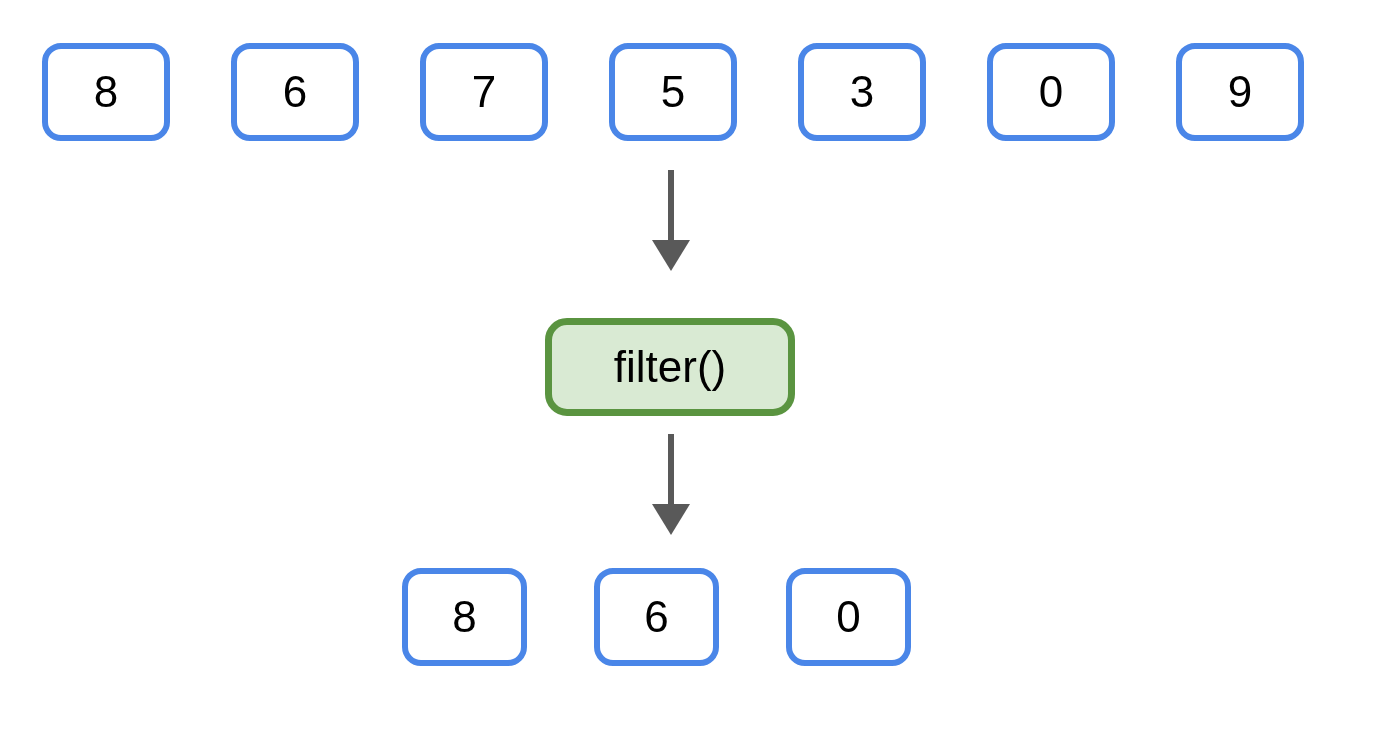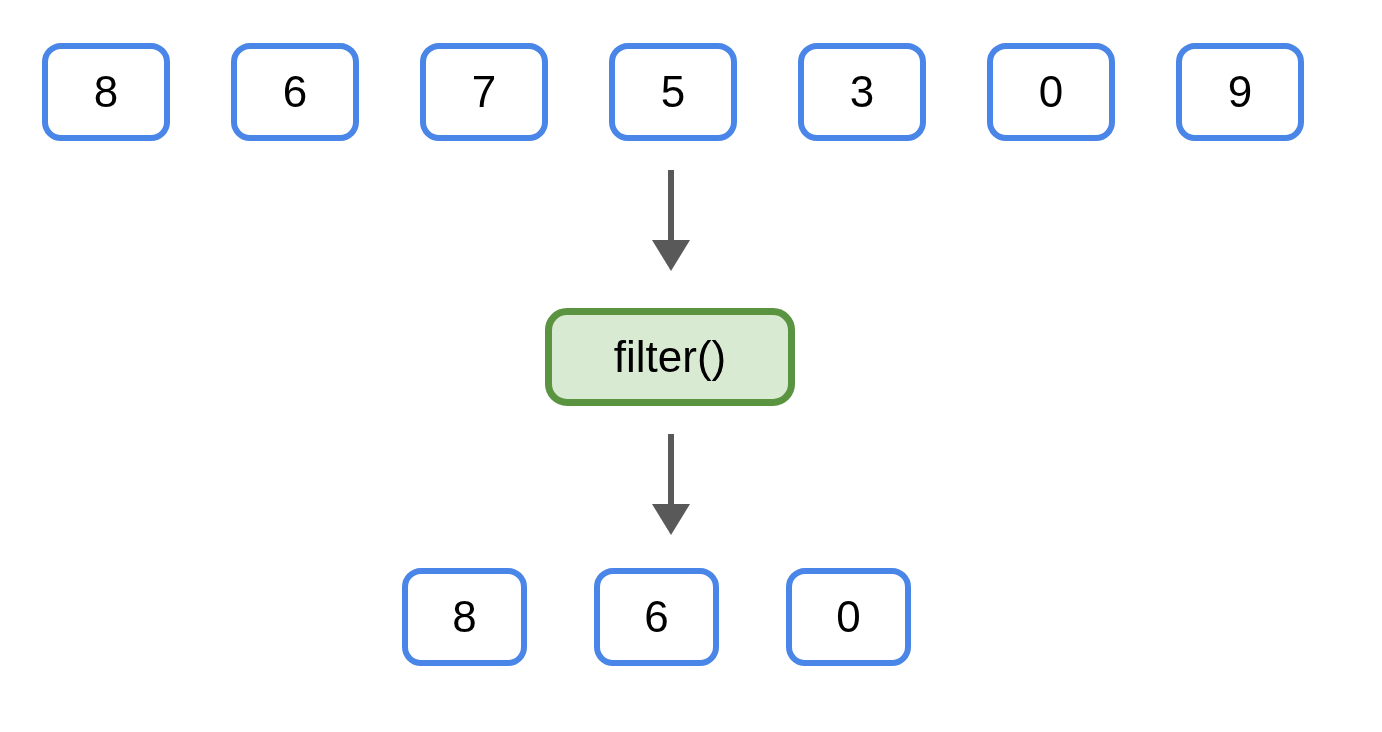--- a/index.html
+++ b/index.html
@@ -41,21 +41,21 @@
     justify-content: center;
     font-size: 44px;
     color: #000000;
   }
   .bottom-row .num-box {
     width: 125px;
   }
   .op-box {
     position: absolute;
     left: 545px;
-    top: 308px;
+    top: 318px;
     width: 250px;
     height: 98px;
     box-sizing: border-box;
     background: #d9ead3;
     border: 7px solid #5a9440;
     border-radius: 22px;
     display: flex;
     align-items: center;
     justify-content: center;
     font-size: 44px;

